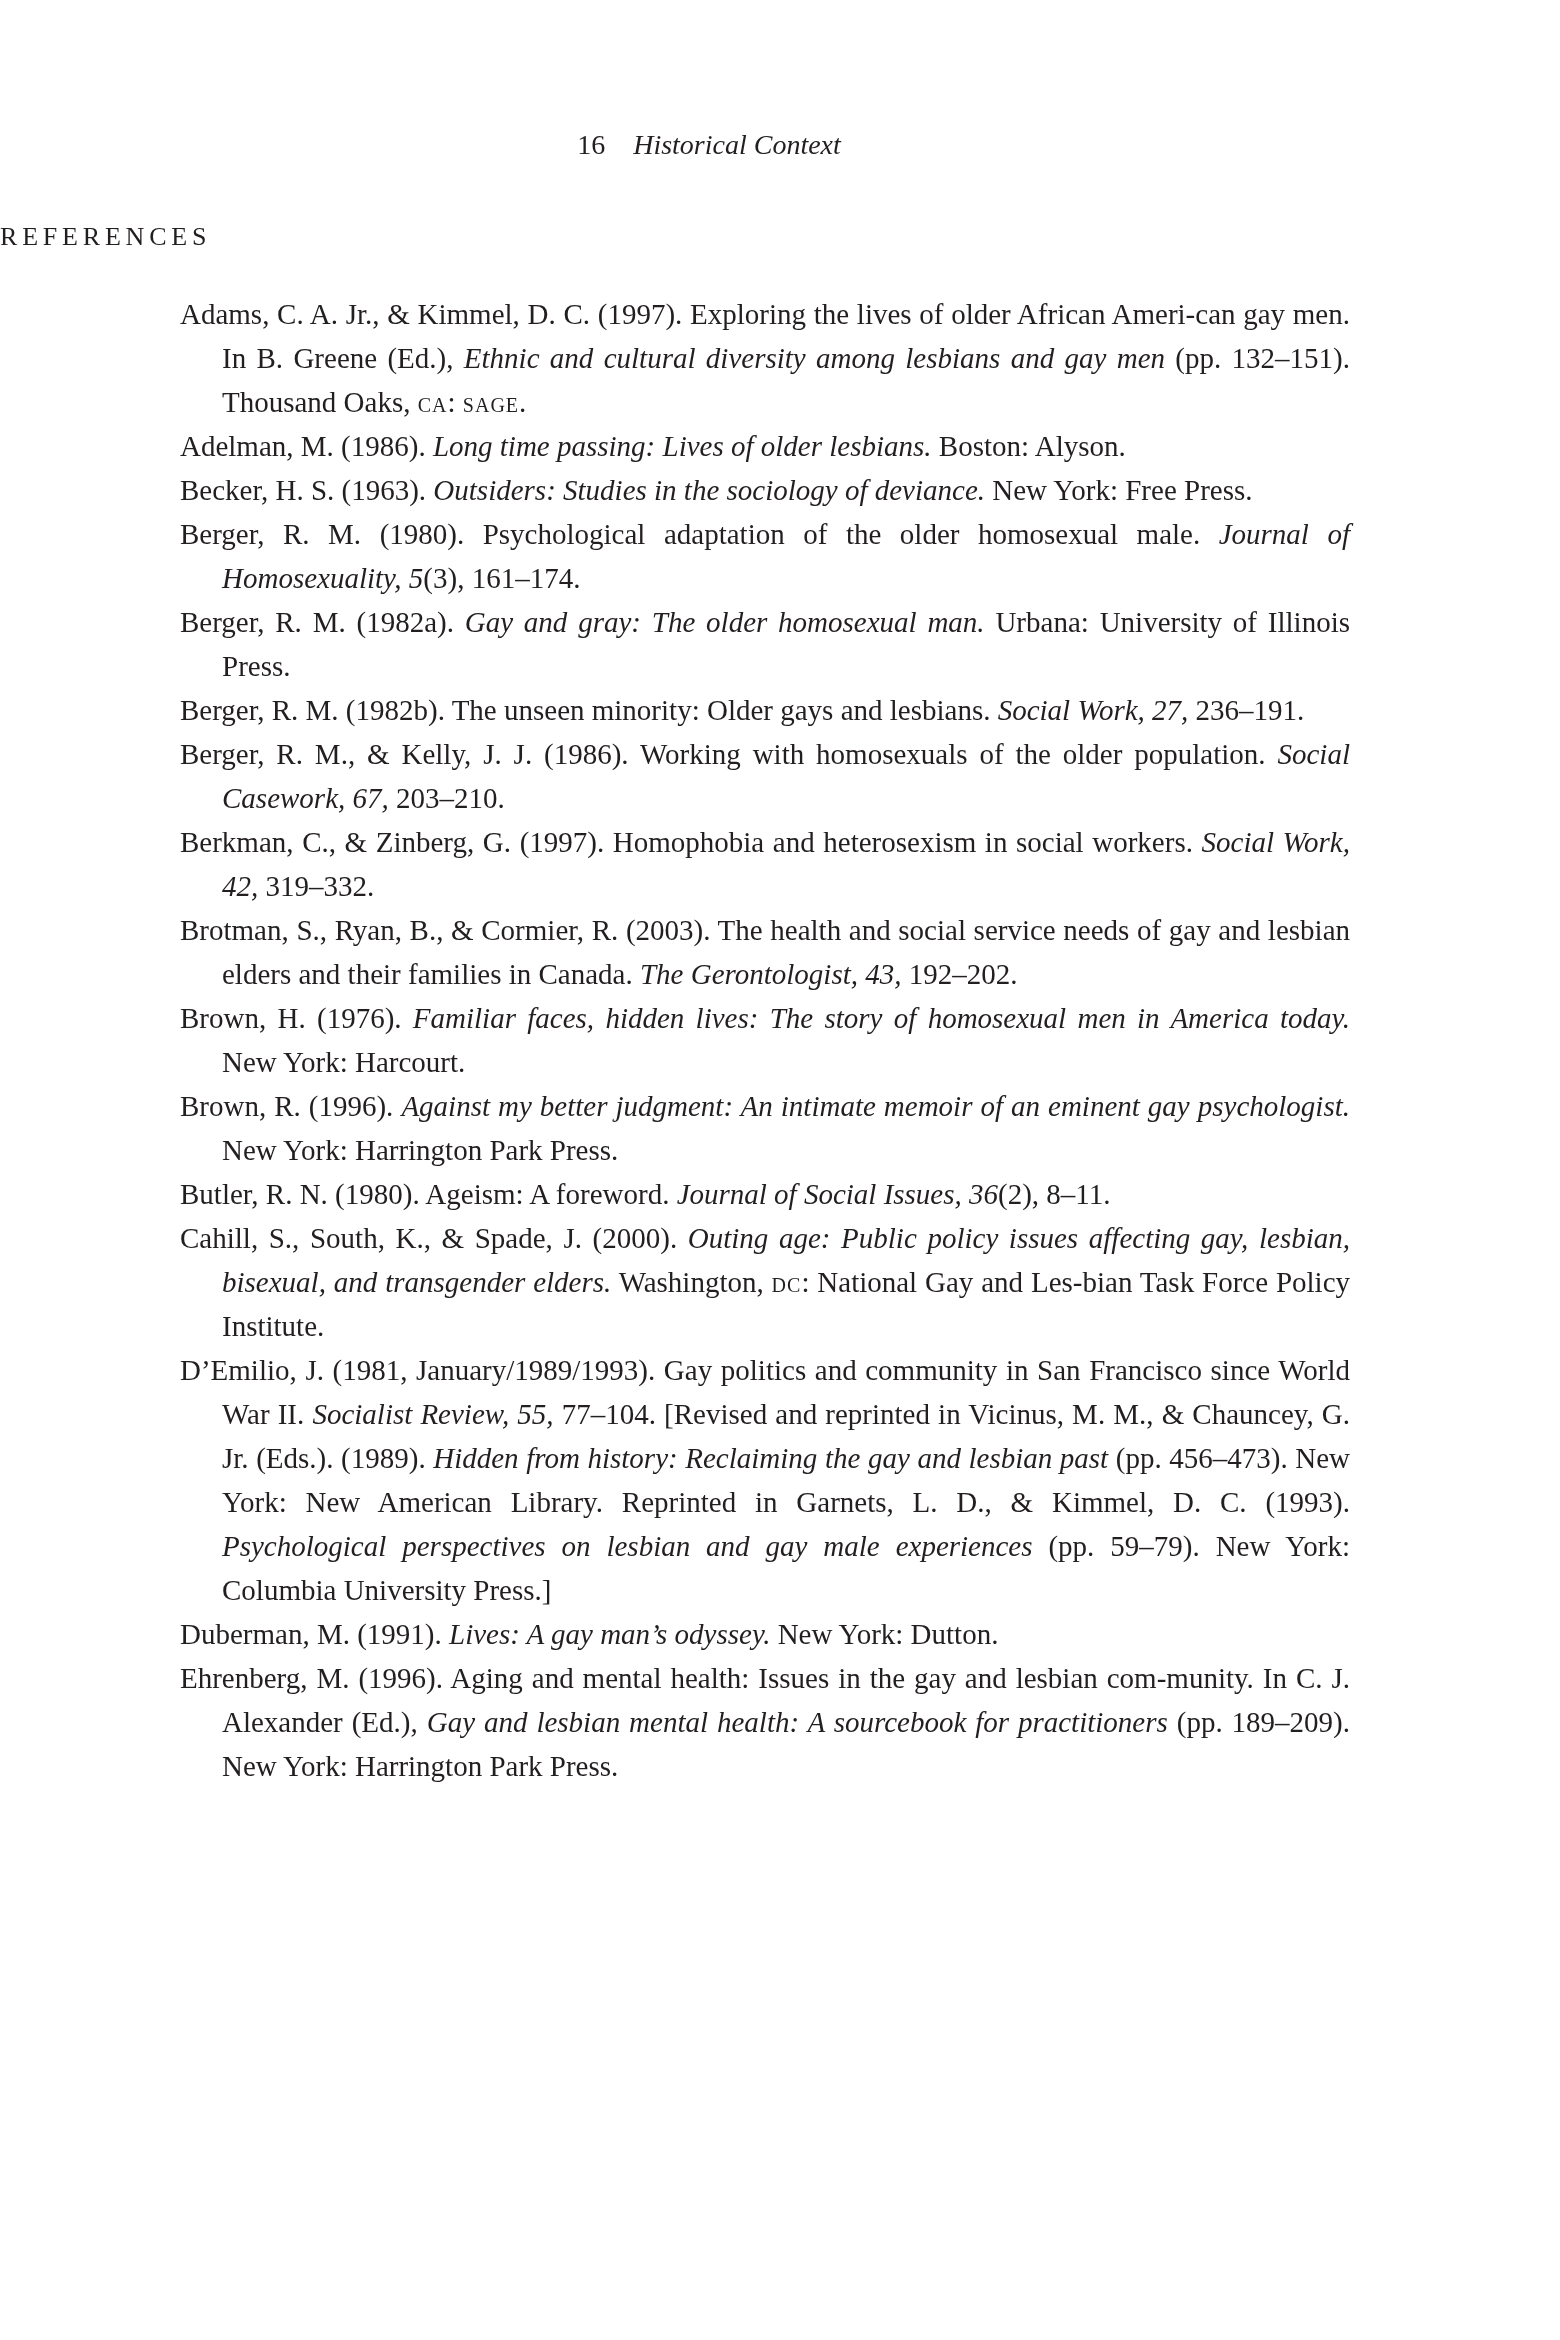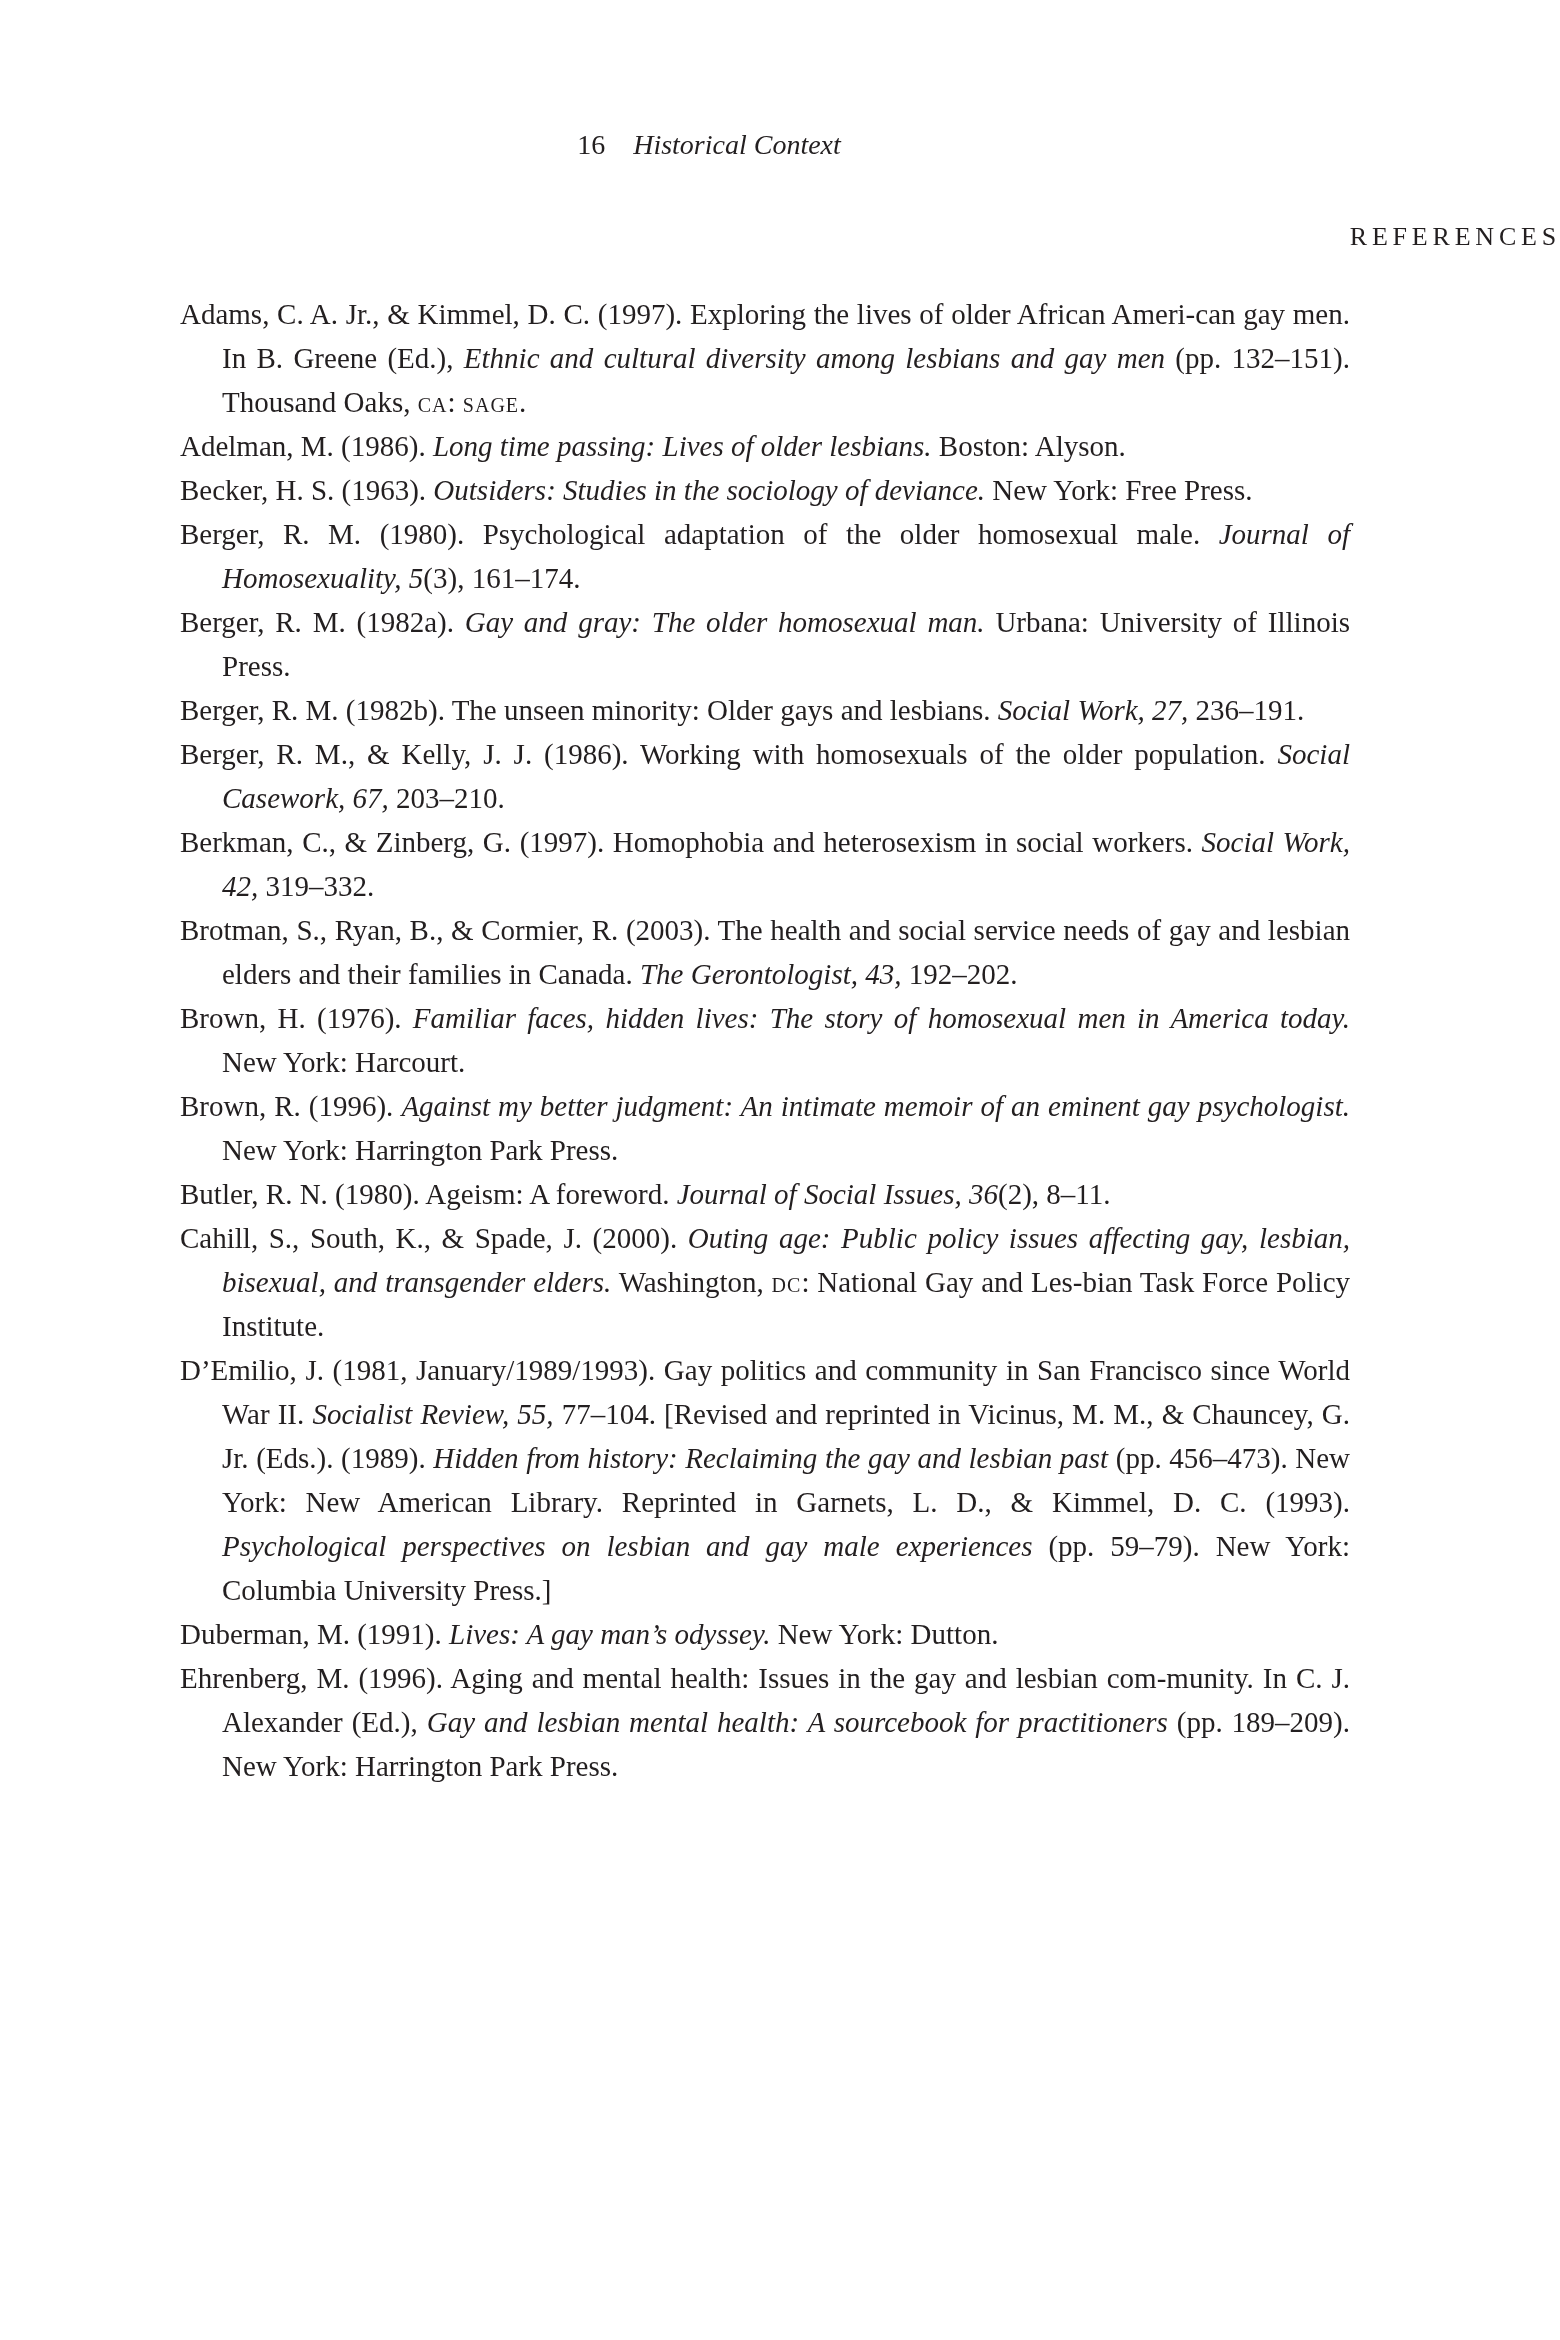--- a/index.html
+++ b/index.html
@@ -28,21 +28,21 @@
       margin-right: 21px;
     }
     .running-head .chapter-title {
       font-style: italic;
     }
     .section-title {
       position: absolute;
       top: 218px;
       left: 0;
       width: 1561px;
-      text-align: right;
+      text-align: left;
       font-size: 26px;
       letter-spacing: 4.8px;
       line-height: 38px;
       text-transform: uppercase;
     }
     .ref-list {
       position: absolute;
       top: 292px;
       left: 180px;
       width: 1170px;

